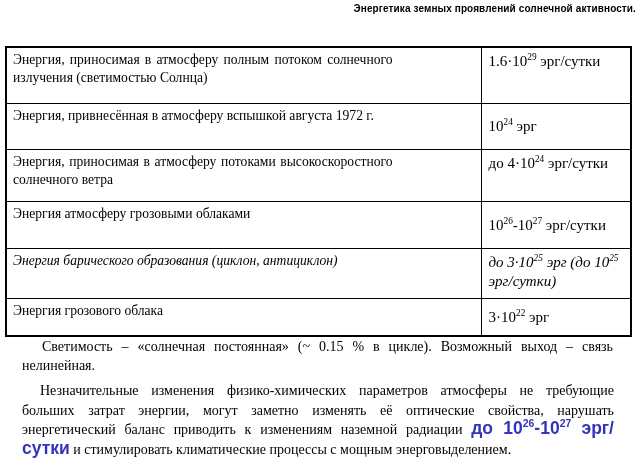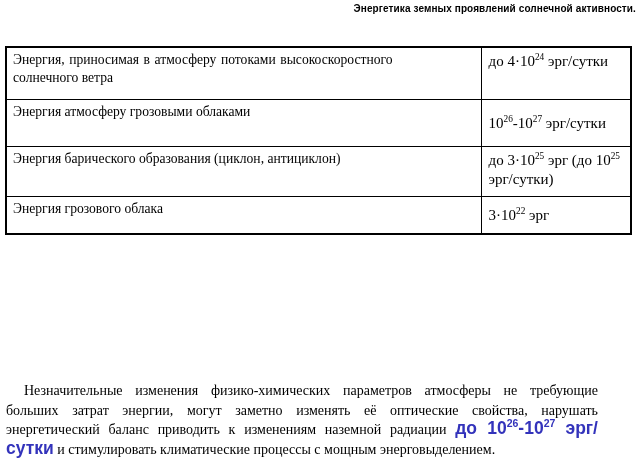--- a/index.html
+++ b/index.html
@@ -47,36 +47,36 @@
     font-size: 15px;
     line-height: 19px;
     padding: 2px 4px 2px 7px;
     vertical-align: middle;
   }
   tr.r0 td { height: 49px; }
   tr.r1 td { height: 39px; }
   tr.r2 td { height: 45px; font-family: Liberation Serif, serif; }
   tr.r3 td { height: 40px; }
   tr.r4 td { height: 40px; }
-  tr.r5 td { height: 43px; }
+  tr.r5 td { height: 43px; font-style: italic; }
   tr.r6 td { height: 30px; margin-left: 27px; }
   tr.r0 td.val, tr.r2 td.val, tr.r5 td.val { vertical-align: top; padding-top: 4px; }
   sup { font-size: 0.62em; line-height: 0; }
   p.p1 {
     position: absolute;
     top: 338px; left: 22px; width: 591px;
     margin: 0;
     font-size: 14px;
     line-height: 18.5px;
     text-align: justify;
     text-indent: 20px;
   }
   p.p2 {
     position: absolute;
-    top: 381px; left: 6px; width: 592px;
+    top: 381px; left: 22px; width: 592px;
     margin: 0;
     font-size: 14px;
     line-height: 19.5px;
     text-align: justify;
     text-indent: 18px;
   }
   .hl {
     font-family: "Liberation Sans", sans-serif;
     font-weight: bold;
     font-size: 17.5px;
@@ -91,35 +91,44 @@
 <div class="page">
 
   <div class="title">Энергетика земных проявлений солнечной активности.</div>
 
   <table class="energy">
     <colgroup>
         <col class="c1">
         <col class="c2">
       </colgroup>
     <tbody>
+      <tr class="r0">
+        <td class="lbl">Энергия, приносимая в атмосферу полным потоком солнечного излучения (светимостью Солнца)</td>
+        <td class="val">1.6·10<sup>29</sup> эрг/сутки</td>
+      </tr>
+      <tr class="r1">
+        <td class="lbl">Энергия, привнесённая в атмосферу вспышкой августа 1972 г.</td>
+        <td class="val">10<sup>24</sup> эрг</td>
+      </tr>
       <tr class="r2">
         <td class="lbl">Энергия, приносимая в атмосферу потоками высокоскоростного солнечного ветра</td>
         <td class="val">до 4·10<sup>24</sup> эрг/сутки</td>
       </tr>
       <tr class="r4">
         <td class="lbl">Энергия атмосферу грозовыми облаками</td>
         <td class="val">10<sup>26</sup>-10<sup>27</sup> эрг/сутки</td>
       </tr>
       <tr class="r5">
         <td class="lbl">Энергия барического образования (циклон, антициклон)</td>
         <td class="val">до 3·10<sup>25</sup> эрг (до 10<sup>25</sup> эрг/сутки)</td>
       </tr>
       <tr class="r6">
         <td class="lbl">Энергия грозового облака</td>
         <td class="val">3·10<sup>22</sup> эрг</td>
       </tr>
     </tbody>
   </table>
 
+  <p class="p1">Светимость – «солнечная постоянная» (~ 0.15 % в цикле). Возможный выход – связь нелинейная.</p>
 
   <p class="p2"><span>Незначительные изменения физико-химических параметров атмосферы не требующие больших затрат энергии, могут заметно изменять её оптические свойства, нарушать энергетический баланс приводить к изменениям наземной радиации </span><span class="hl" style="color: rgb(51, 51, 187);">до 10<sup>26</sup>-10<sup>27</sup> эрг/сутки</span><span> и стимулировать климатические процессы с мощным энерговыделением.</span></p>
 
 </div>
 
 </body></html>

